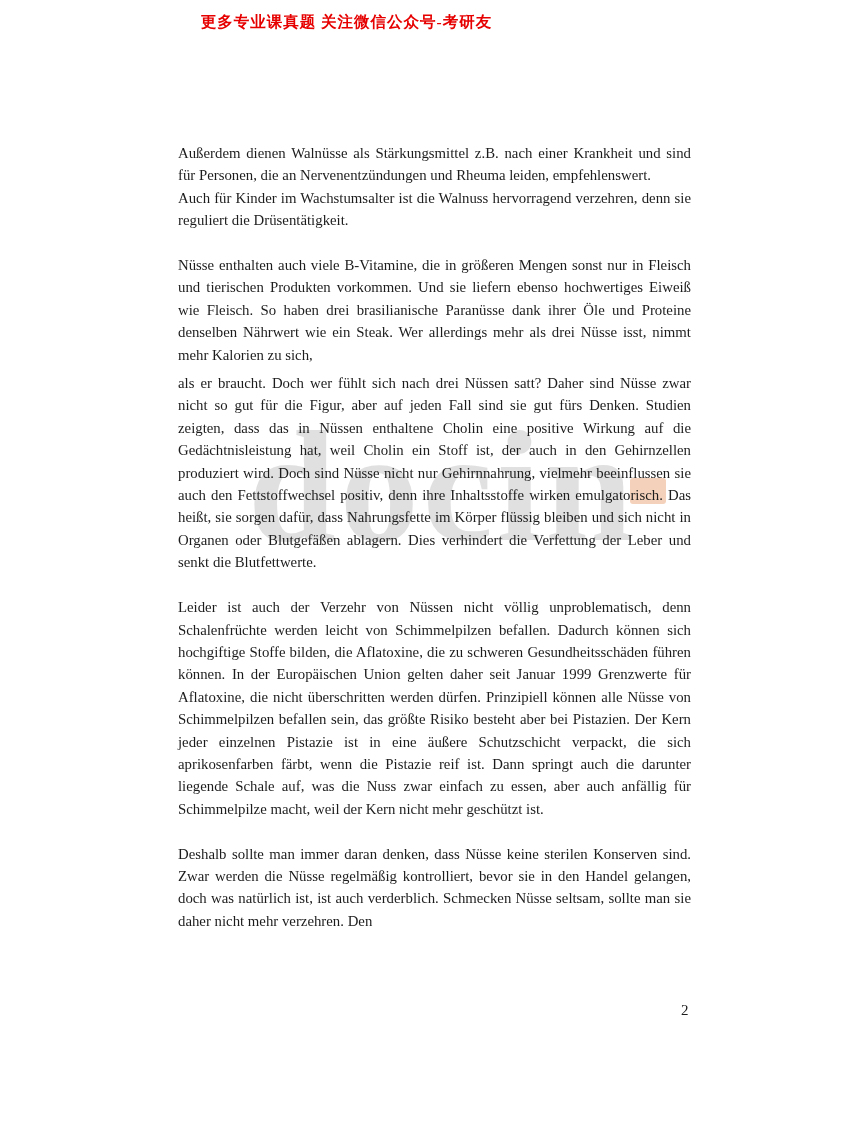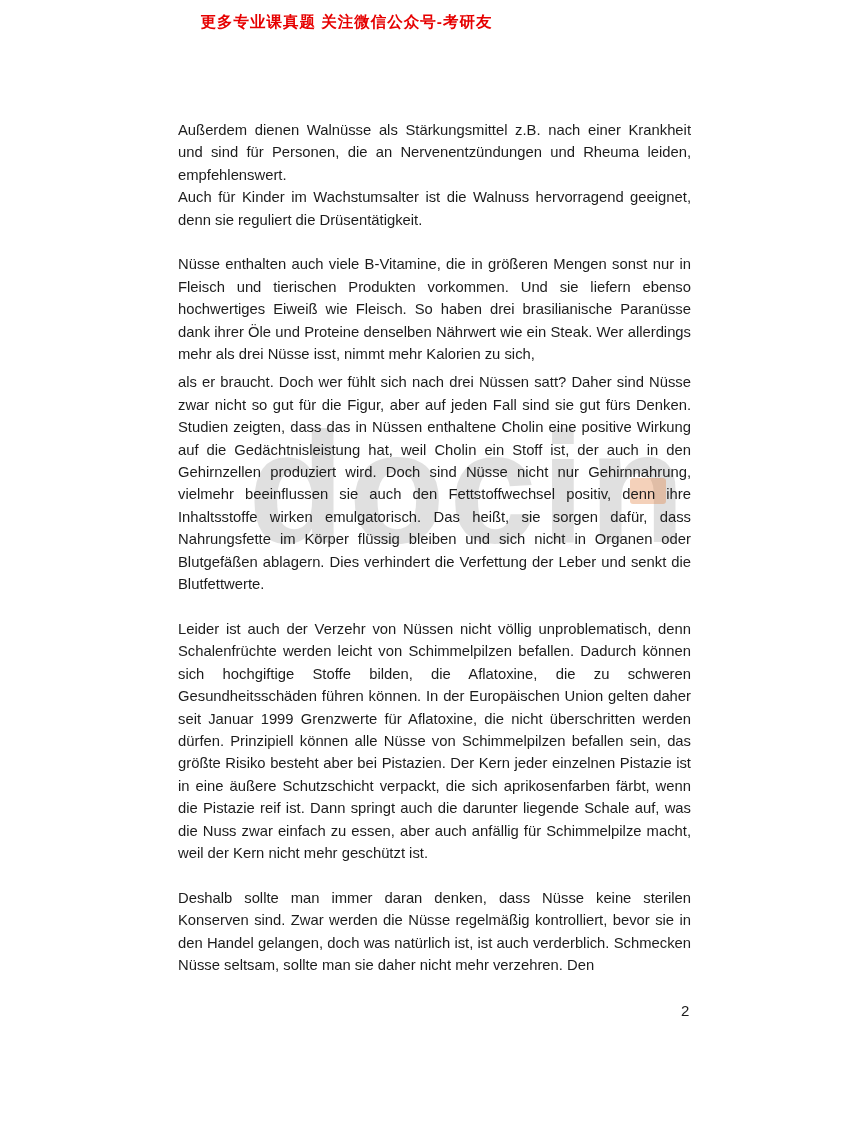--- a/index.html
+++ b/index.html
@@ -6,21 +6,21 @@
     margin: 0;
     padding: 0;
     background: #ffffff;
   }
   .page {
     position: relative;
     width: 693px;
     height: 1122px;
     background: #ffffff;
     overflow: hidden;
-    font-family: Liberation Sans, sans-serif;
+    font-family: Liberation Serif, serif;
   }
   .header-notice {
     position: absolute;
     top: 12px;
     left: 0;
     right: 0;
     text-align: center;
     color: #e60000;
     font-weight: bold;
     font-size: 15.5px;
@@ -57,21 +57,21 @@
     top: 598px;
     left: 102px;
     font-size: 82px;
     font-weight: bold;
     color: rgba(187, 187, 187, 0.45);
     letter-spacing: 2px;
     line-height: 1;
   }
   .body-text {
     position: absolute;
-    top: 119px;
+    top: 142px;
     left: 178px;
     width: 513px;
     z-index: 2;
     color: #1c1c1c;
     font-size: 14.8px;
     line-height: 22.4px;
     text-align: justify;
   }
   .body-text p {
     margin: 0;
@@ -98,21 +98,21 @@
 
   <div class="header-notice">更多专业课真题 关注微信公众号-考研友</div>
 
   <div class="watermark-layer">
     <div class="watermark-logo">docin</div>
     <div class="watermark-badge"></div>
   </div>
 
   <div class="body-text">
     <p>Außerdem dienen Walnüsse als Stärkungsmittel z.B. nach einer Krankheit und sind für Personen, die an Nervenentzündungen und Rheuma leiden, empfehlenswert.</p>
-    <p>Auch für Kinder im Wachstumsalter ist die Walnuss hervorragend geeignet, denn sie reguliert die Drüsentätigkeit.</p>
+    <p>Auch für Kinder im Wachstumsalter ist die Walnuss hervorragend verzehren, denn sie reguliert die Drüsentätigkeit.</p>
     <div class="para-gap"></div>
     <p>Nüsse enthalten auch viele B-Vitamine, die in größeren Mengen sonst nur in Fleisch und tierischen Produkten vorkommen. Und sie liefern ebenso hochwertiges Eiweiß wie Fleisch. So haben drei brasilianische Paranüsse dank ihrer Öle und Proteine denselben Nährwert wie ein Steak. Wer allerdings mehr als drei Nüsse isst, nimmt mehr Kalorien zu sich,</p>
     <div class="para-gap-small"></div>
     <p>als er braucht. Doch wer fühlt sich nach drei Nüssen satt? Daher sind Nüsse zwar nicht so gut für die Figur, aber auf jeden Fall sind sie gut fürs Denken. Studien zeigten, dass das in Nüssen enthaltene Cholin eine positive Wirkung auf die Gedächtnisleistung hat, weil Cholin ein Stoff ist, der auch in den Gehirnzellen produziert wird. Doch sind Nüsse nicht nur Gehirnnahrung, vielmehr beeinflussen sie auch den Fettstoffwechsel positiv, denn ihre Inhaltsstoffe wirken emulgatorisch. Das heißt, sie sorgen dafür, dass Nahrungsfette im Körper flüssig bleiben und sich nicht in Organen oder Blutgefäßen ablagern. Dies verhindert die Verfettung der Leber und senkt die Blutfettwerte.</p>
     <div class="para-gap"></div>
     <p>Leider ist auch der Verzehr von Nüssen nicht völlig unproblematisch, denn Schalenfrüchte werden leicht von Schimmelpilzen befallen. Dadurch können sich hochgiftige Stoffe bilden, die Aflatoxine, die zu schweren Gesundheitsschäden führen können. In der Europäischen Union gelten daher seit Januar 1999 Grenzwerte für Aflatoxine, die nicht überschritten werden dürfen. Prinzipiell können alle Nüsse von Schimmelpilzen befallen sein, das größte Risiko besteht aber bei Pistazien. Der Kern jeder einzelnen Pistazie ist in eine äußere Schutzschicht verpackt, die sich aprikosenfarben färbt, wenn die Pistazie reif ist. Dann springt auch die darunter liegende Schale auf, was die Nuss zwar einfach zu essen, aber auch anfällig für Schimmelpilze macht, weil der Kern nicht mehr geschützt ist.</p>
     <div class="para-gap"></div>
     <p>Deshalb sollte man immer daran denken, dass Nüsse keine sterilen Konserven sind. Zwar werden die Nüsse regelmäßig kontrolliert, bevor sie in den Handel gelangen, doch was natürlich ist, ist auch verderblich. Schmecken Nüsse seltsam, sollte man sie daher nicht mehr verzehren. Den</p>
   </div>
 

